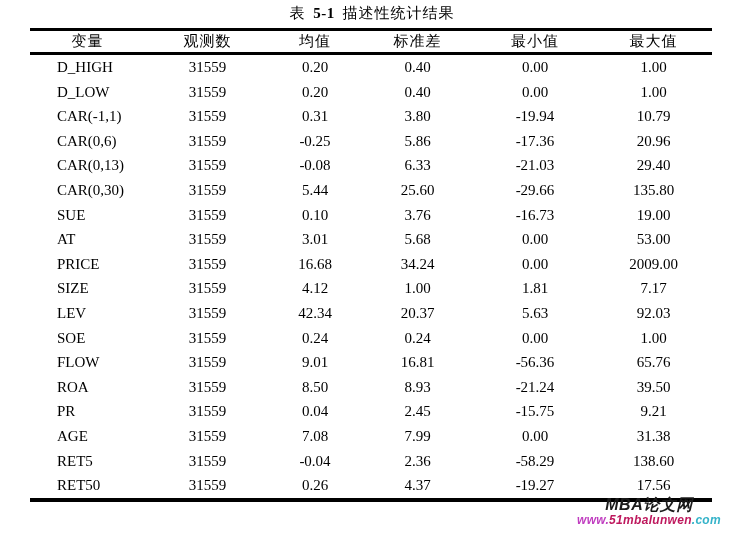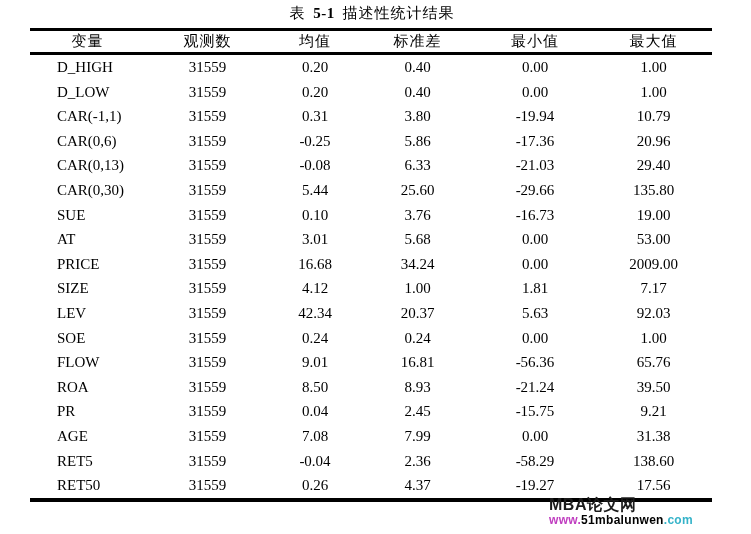--- a/index.html
+++ b/index.html
@@ -63,22 +63,23 @@
   }
   table.stats td.varcol {
     text-align: left;
     padding-left: 27px;
   }
   .watermark {
     position: absolute;
     right: 2px;
     top: 497px;
     width: 200px;
-    text-align: left;
+    text-align: center;
     font-family: "Liberation Sans", "DejaVu Sans", sans-serif;
+    font-style: italic;
     z-index: 5;
     line-height: 1.05;
   }
   .watermark .wm-name {
     font-size: 16px;
     font-weight: bold;
     color: #1b1b1b;
     letter-spacing: 0.5px;
   }
   .watermark .wm-url {
@@ -260,14 +261,14 @@
           <td>4.37</td>
           <td>-19.27</td>
           <td>17.56</td>
         </tr>
       </tbody>
   </table>
 </div>
 
 <div class="watermark">
   <div class="wm-name">MBA论文网</div>
-  <div class="wm-url" id="wm-url"><span style="color: rgb(192, 62, 192);">www.</span><span style="color: #000000;">51mbalunwen</span><span style="color: rgb(53, 179, 201);">.com</span></div>
+  <div class="wm-url" id="wm-url"><span style="color: rgb(192, 62, 192);">www.</span><span style="color: #be185d;">51mbalunwen</span><span style="color: rgb(53, 179, 201);">.com</span></div>
 </div>
 
 </body></html>

